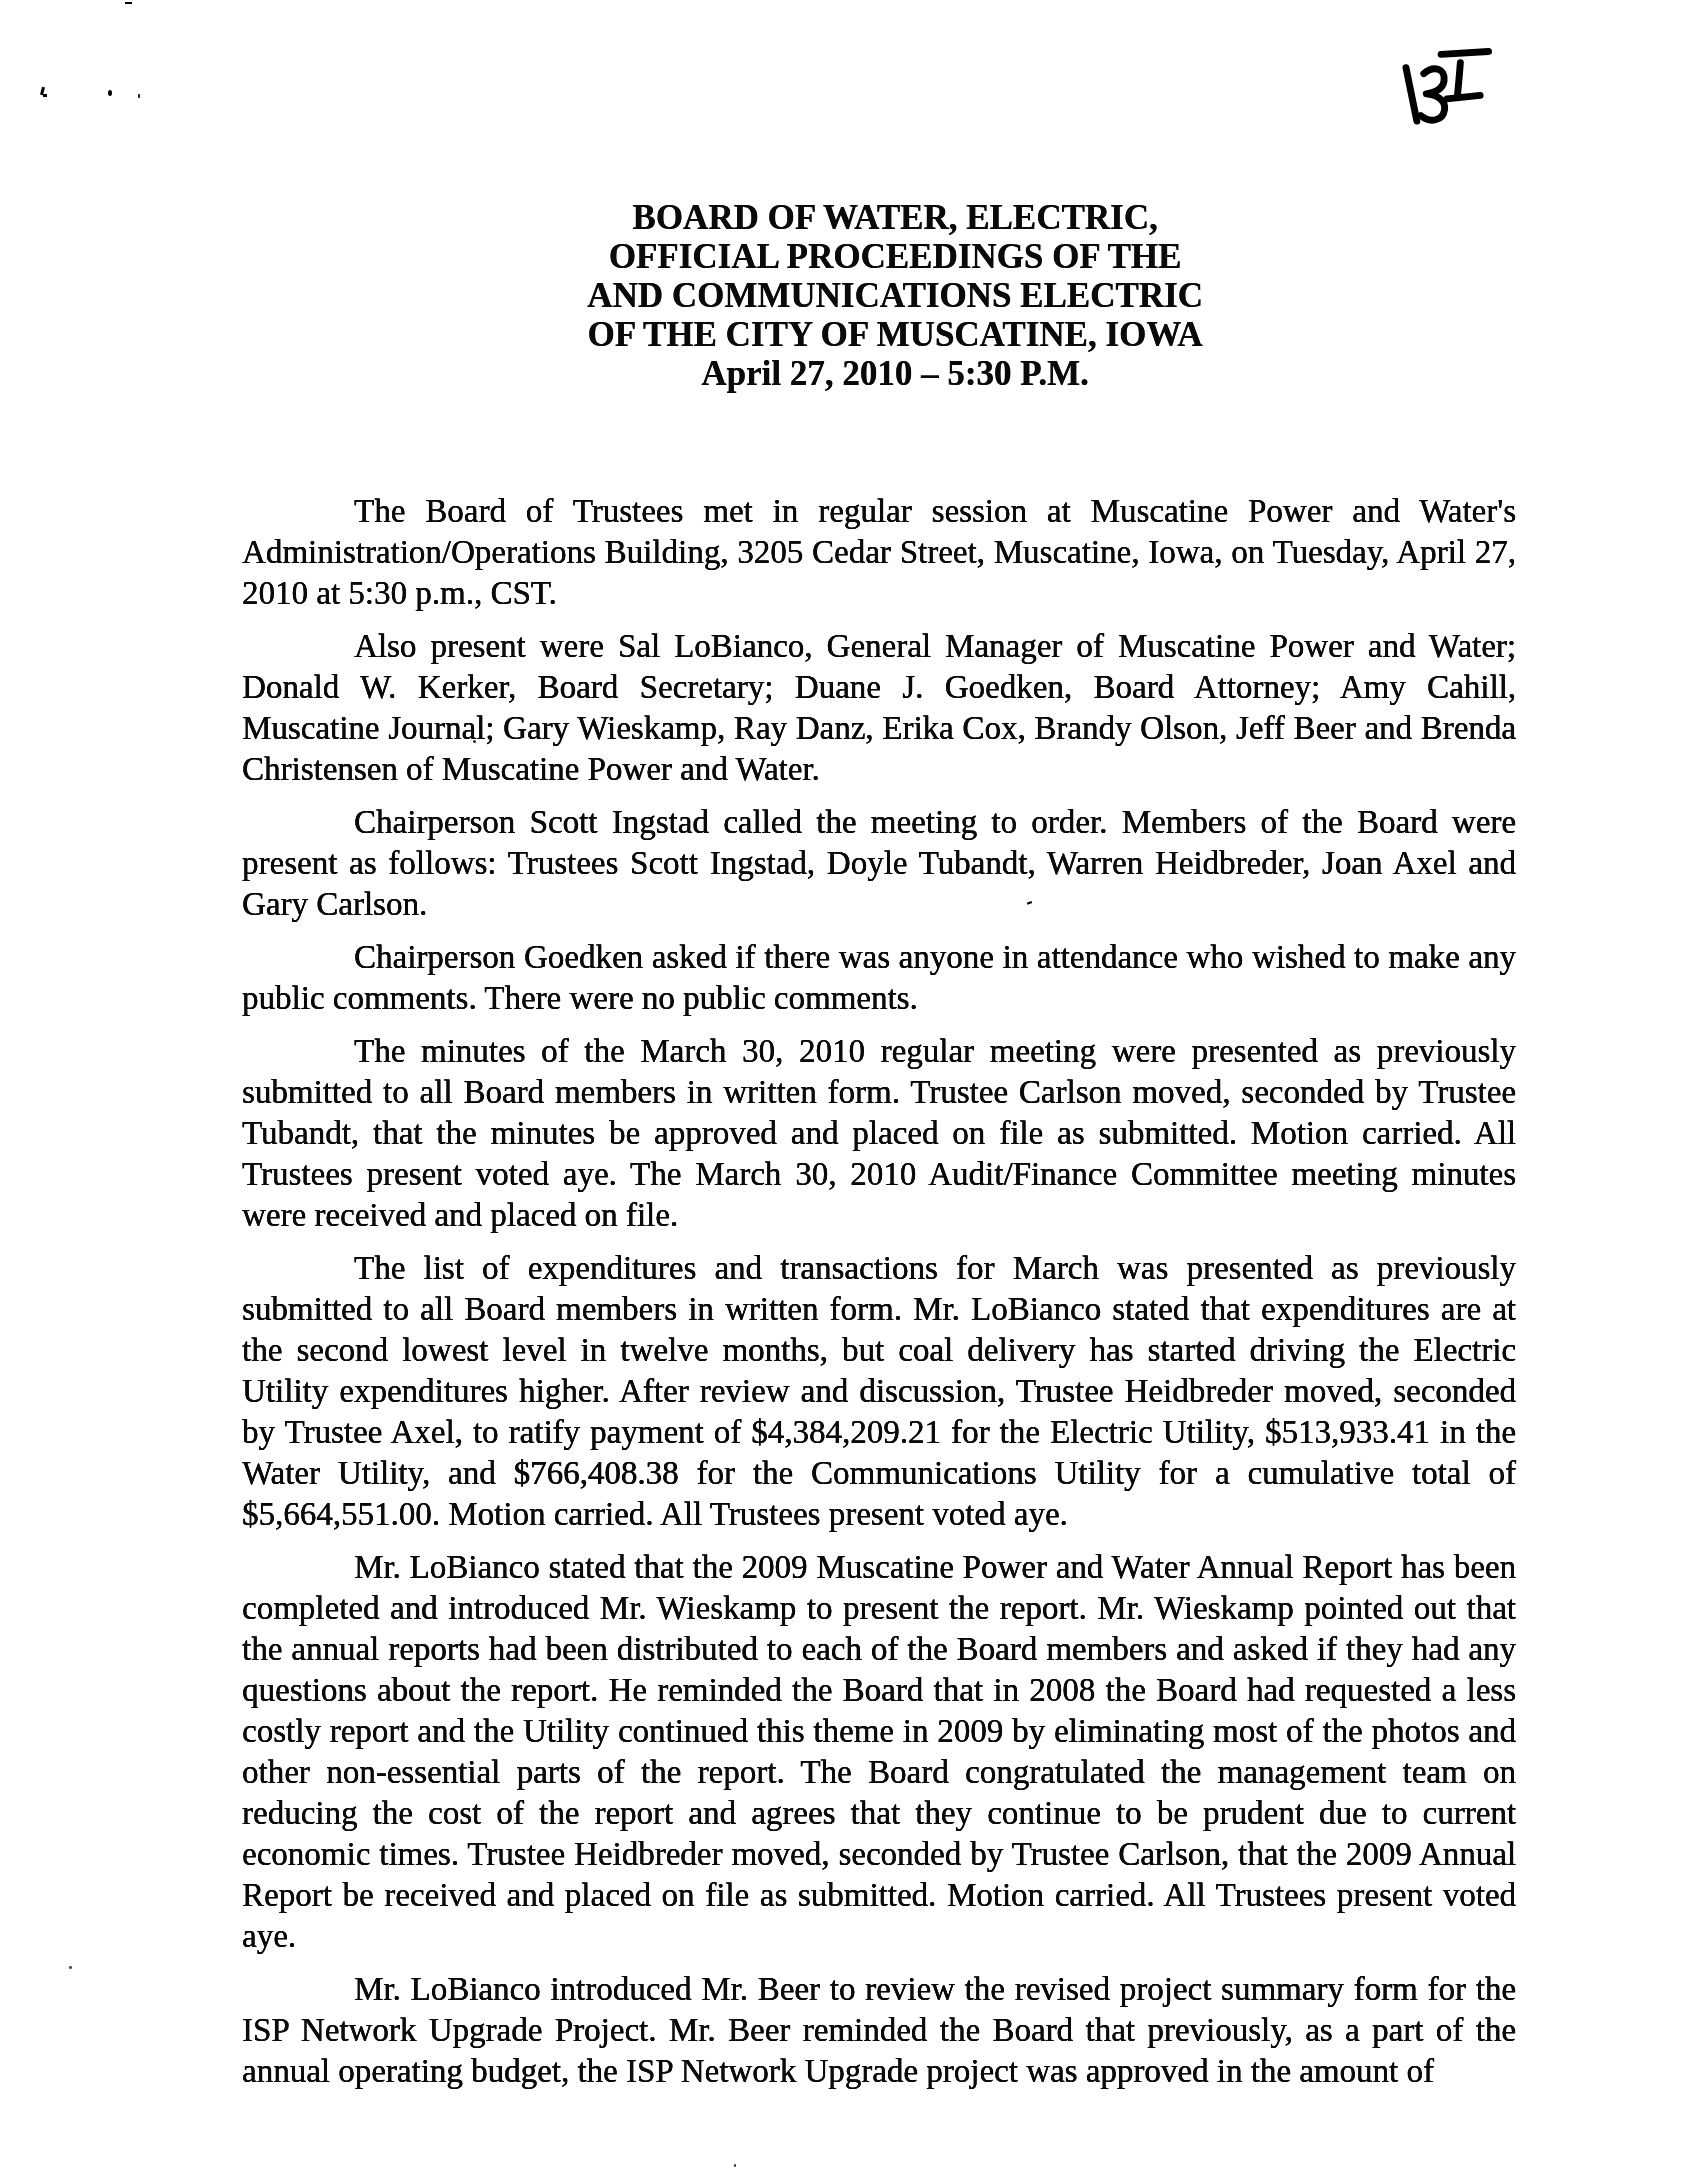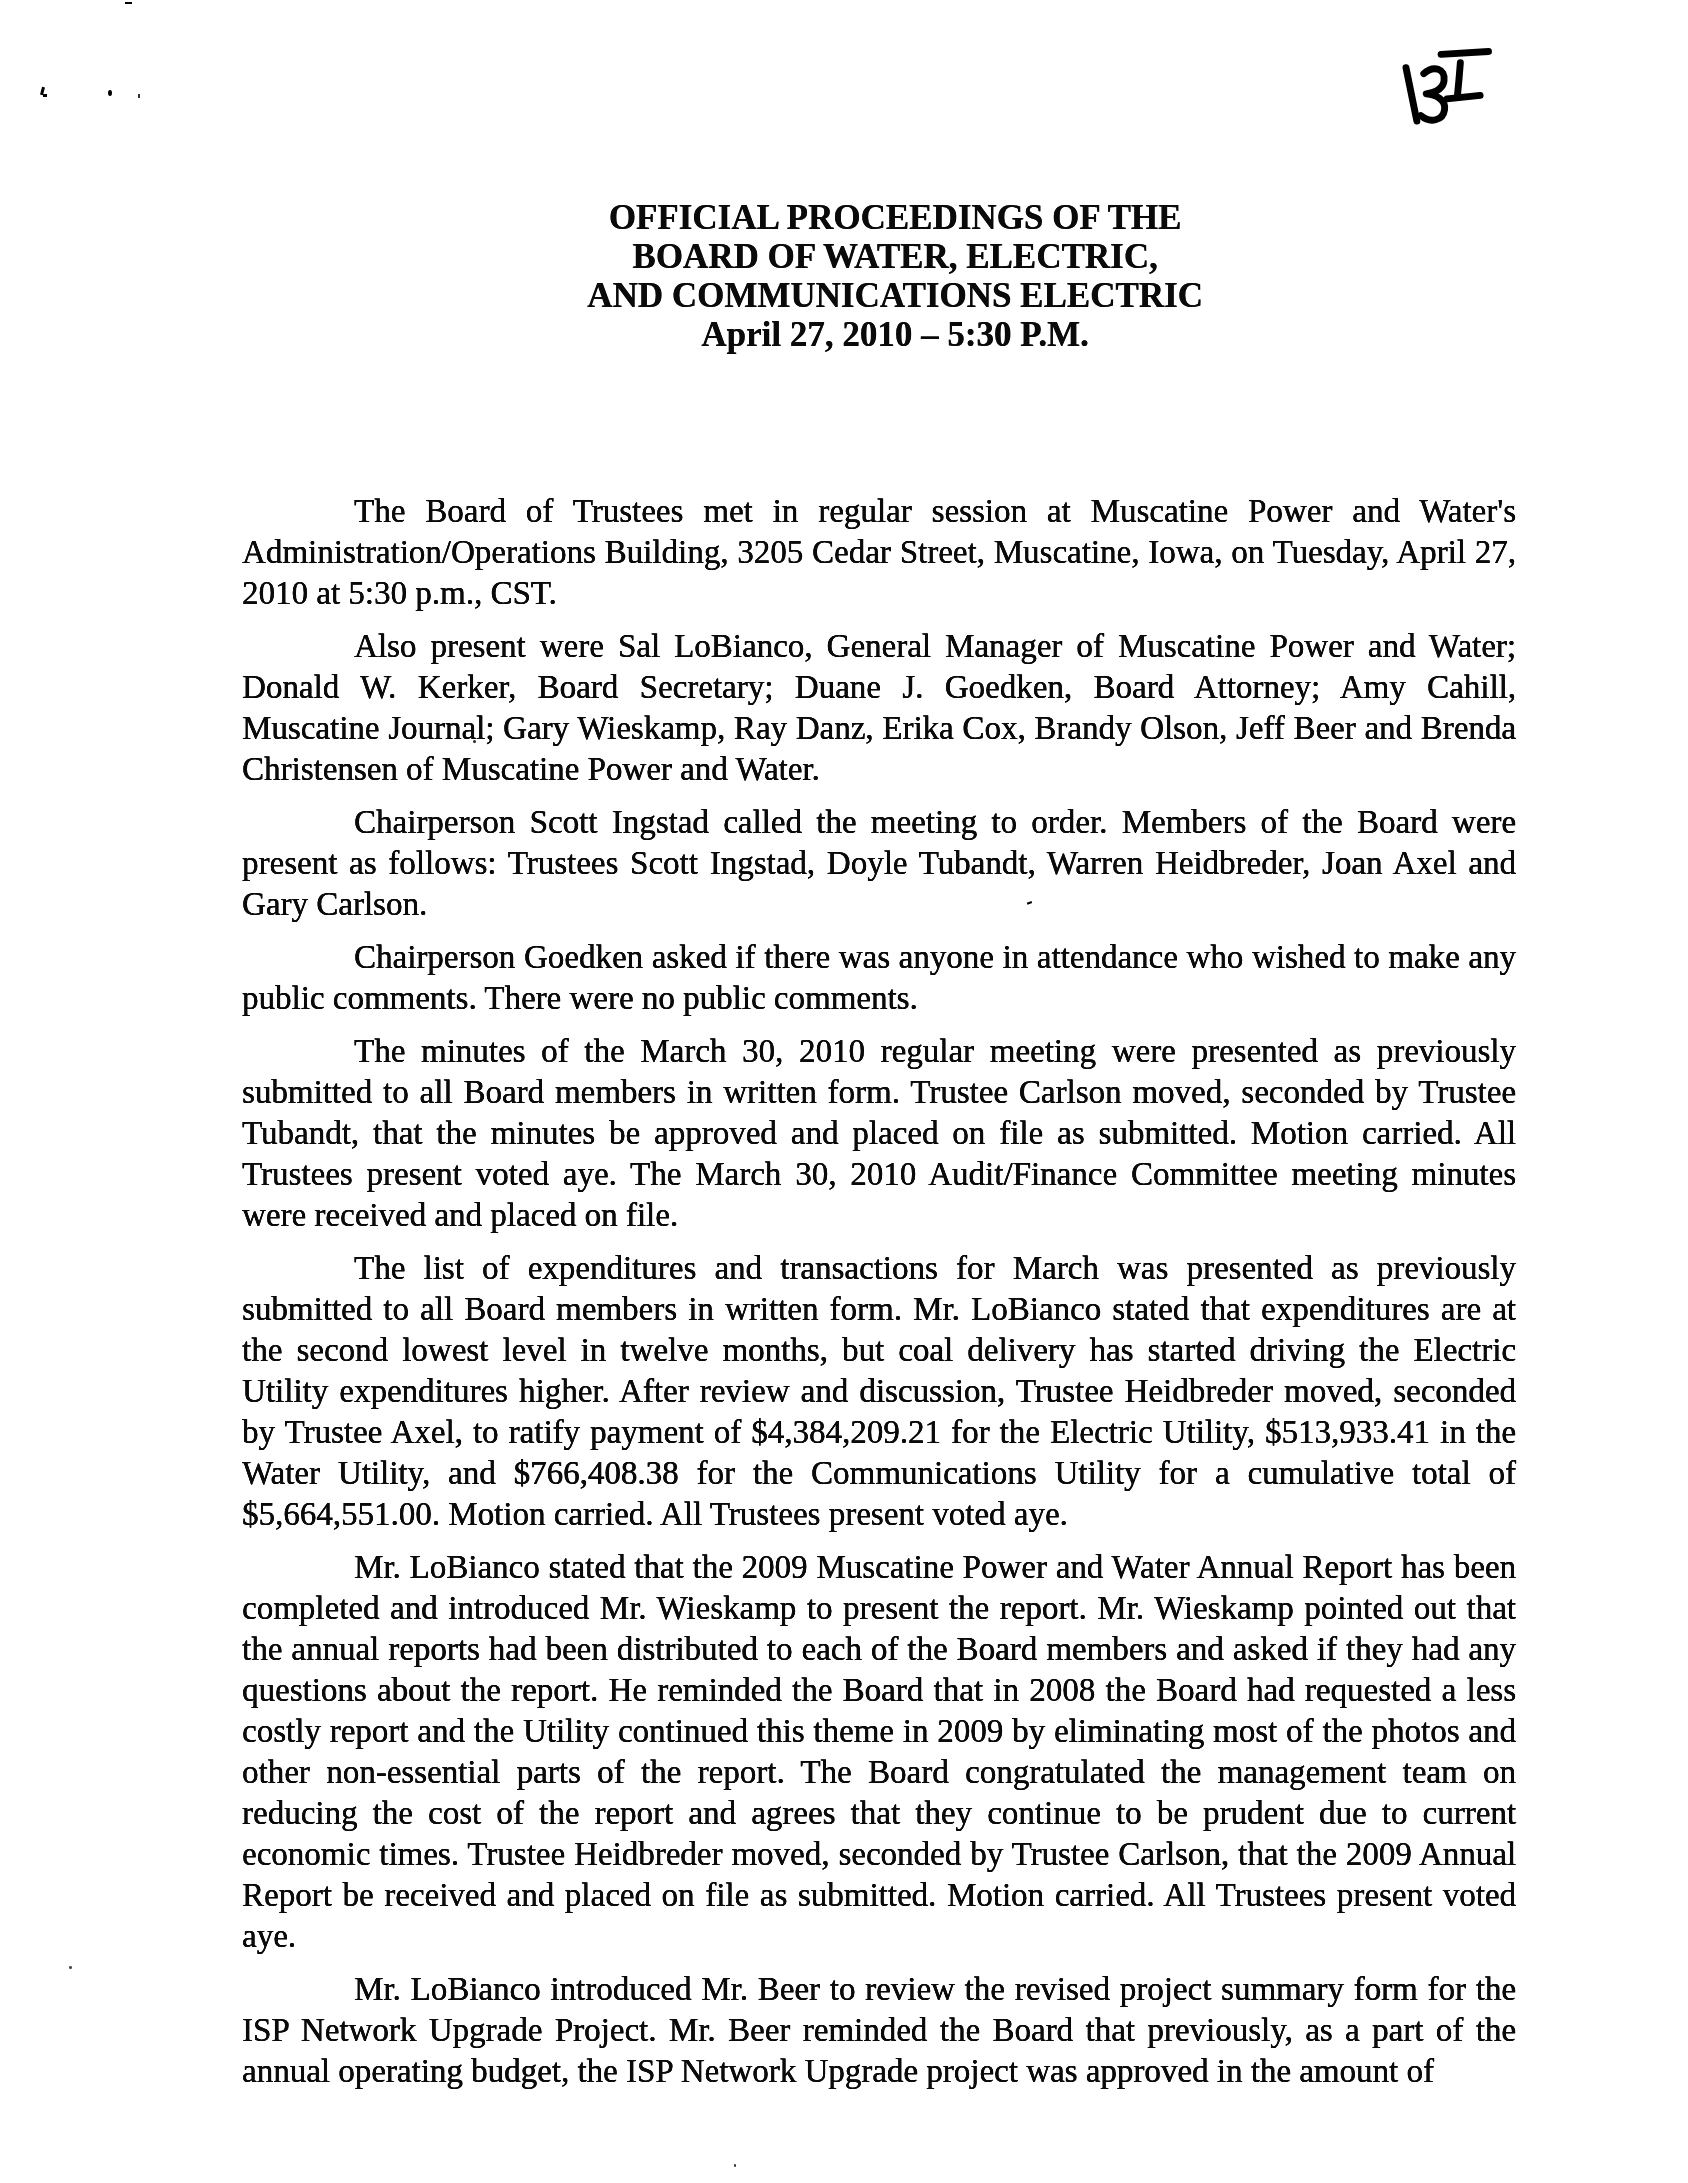--- a/index.html
+++ b/index.html
@@ -54,23 +54,24 @@
     <g fill="none" stroke="#000" stroke-width="14" stroke-linecap="round" stroke-linejoin="round">
       <path d="M30,44 L52,152"></path>
       <path d="M66,56 C86,38 110,46 107,70 C105,90 82,95 71,97 C89,99 111,107 108,129 C105,151 79,157 60,141"></path>
       <path d="M101,17 L197,11"></path>
       <path d="M140,34 C138,60 136,82 134,102"></path>
       <path d="M113,107 L180,100"></path>
     </g>
   </svg>
 
   <div class="doc-title">
+    <div class="title-line">BOARD OF WATER, ELECTRIC,</div>
     <div class="title-line">OFFICIAL PROCEEDINGS OF THE</div>
-    <div class="title-line">BOARD OF WATER, ELECTRIC,</div>
     <div class="title-line">AND COMMUNICATIONS ELECTRIC</div>
+    <div class="title-line">OF THE CITY OF MUSCATINE, IOWA</div>
     <div class="title-line">April 27, 2010 – 5:30 P.M.</div>
   </div>
 
   <div class="doc-body">
     <p>The Board of Trustees met in regular session at Muscatine Power and Water's Administration/Operations Building, 3205 Cedar Street, Muscatine, Iowa, on Tuesday, April 27, 2010 at 5:30 p.m., CST.</p>
     <p>Also present were Sal LoBianco, General Manager of Muscatine Power and Water; Donald W. Kerker, Board Secretary; Duane J. Goedken, Board Attorney; Amy Cahill, Muscatine Journal; Gary Wieskamp, Ray Danz, Erika Cox, Brandy Olson, Jeff Beer and Brenda Christensen of Muscatine Power and Water.</p>
     <p>Chairperson Scott Ingstad called the meeting to order.  Members of the Board were present as follows: Trustees Scott Ingstad, Doyle Tubandt, Warren Heidbreder, Joan Axel and Gary Carlson.</p>
     <p>Chairperson Goedken asked if there was anyone in attendance who wished to make any public comments.  There were no public comments.</p>
     <p>The minutes of the March 30, 2010 regular meeting were presented as previously submitted to all Board members in written form.  Trustee Carlson moved, seconded by Trustee Tubandt, that the minutes be approved and placed on file as submitted.  Motion carried.  All Trustees present voted aye.  The March 30, 2010 Audit/Finance Committee meeting minutes were received and placed on file.</p>
     <p>The list of expenditures and transactions for March was presented as previously submitted to all Board members in written form.  Mr. LoBianco stated that expenditures are at the second lowest level in twelve months, but coal delivery has started driving the Electric Utility expenditures higher.  After review and discussion, Trustee Heidbreder moved, seconded by Trustee Axel, to ratify payment of $4,384,209.21 for the Electric Utility, $513,933.41 in the Water Utility, and $766,408.38 for the Communications Utility for a cumulative total of $5,664,551.00.  Motion carried.  All Trustees present voted aye.</p>

